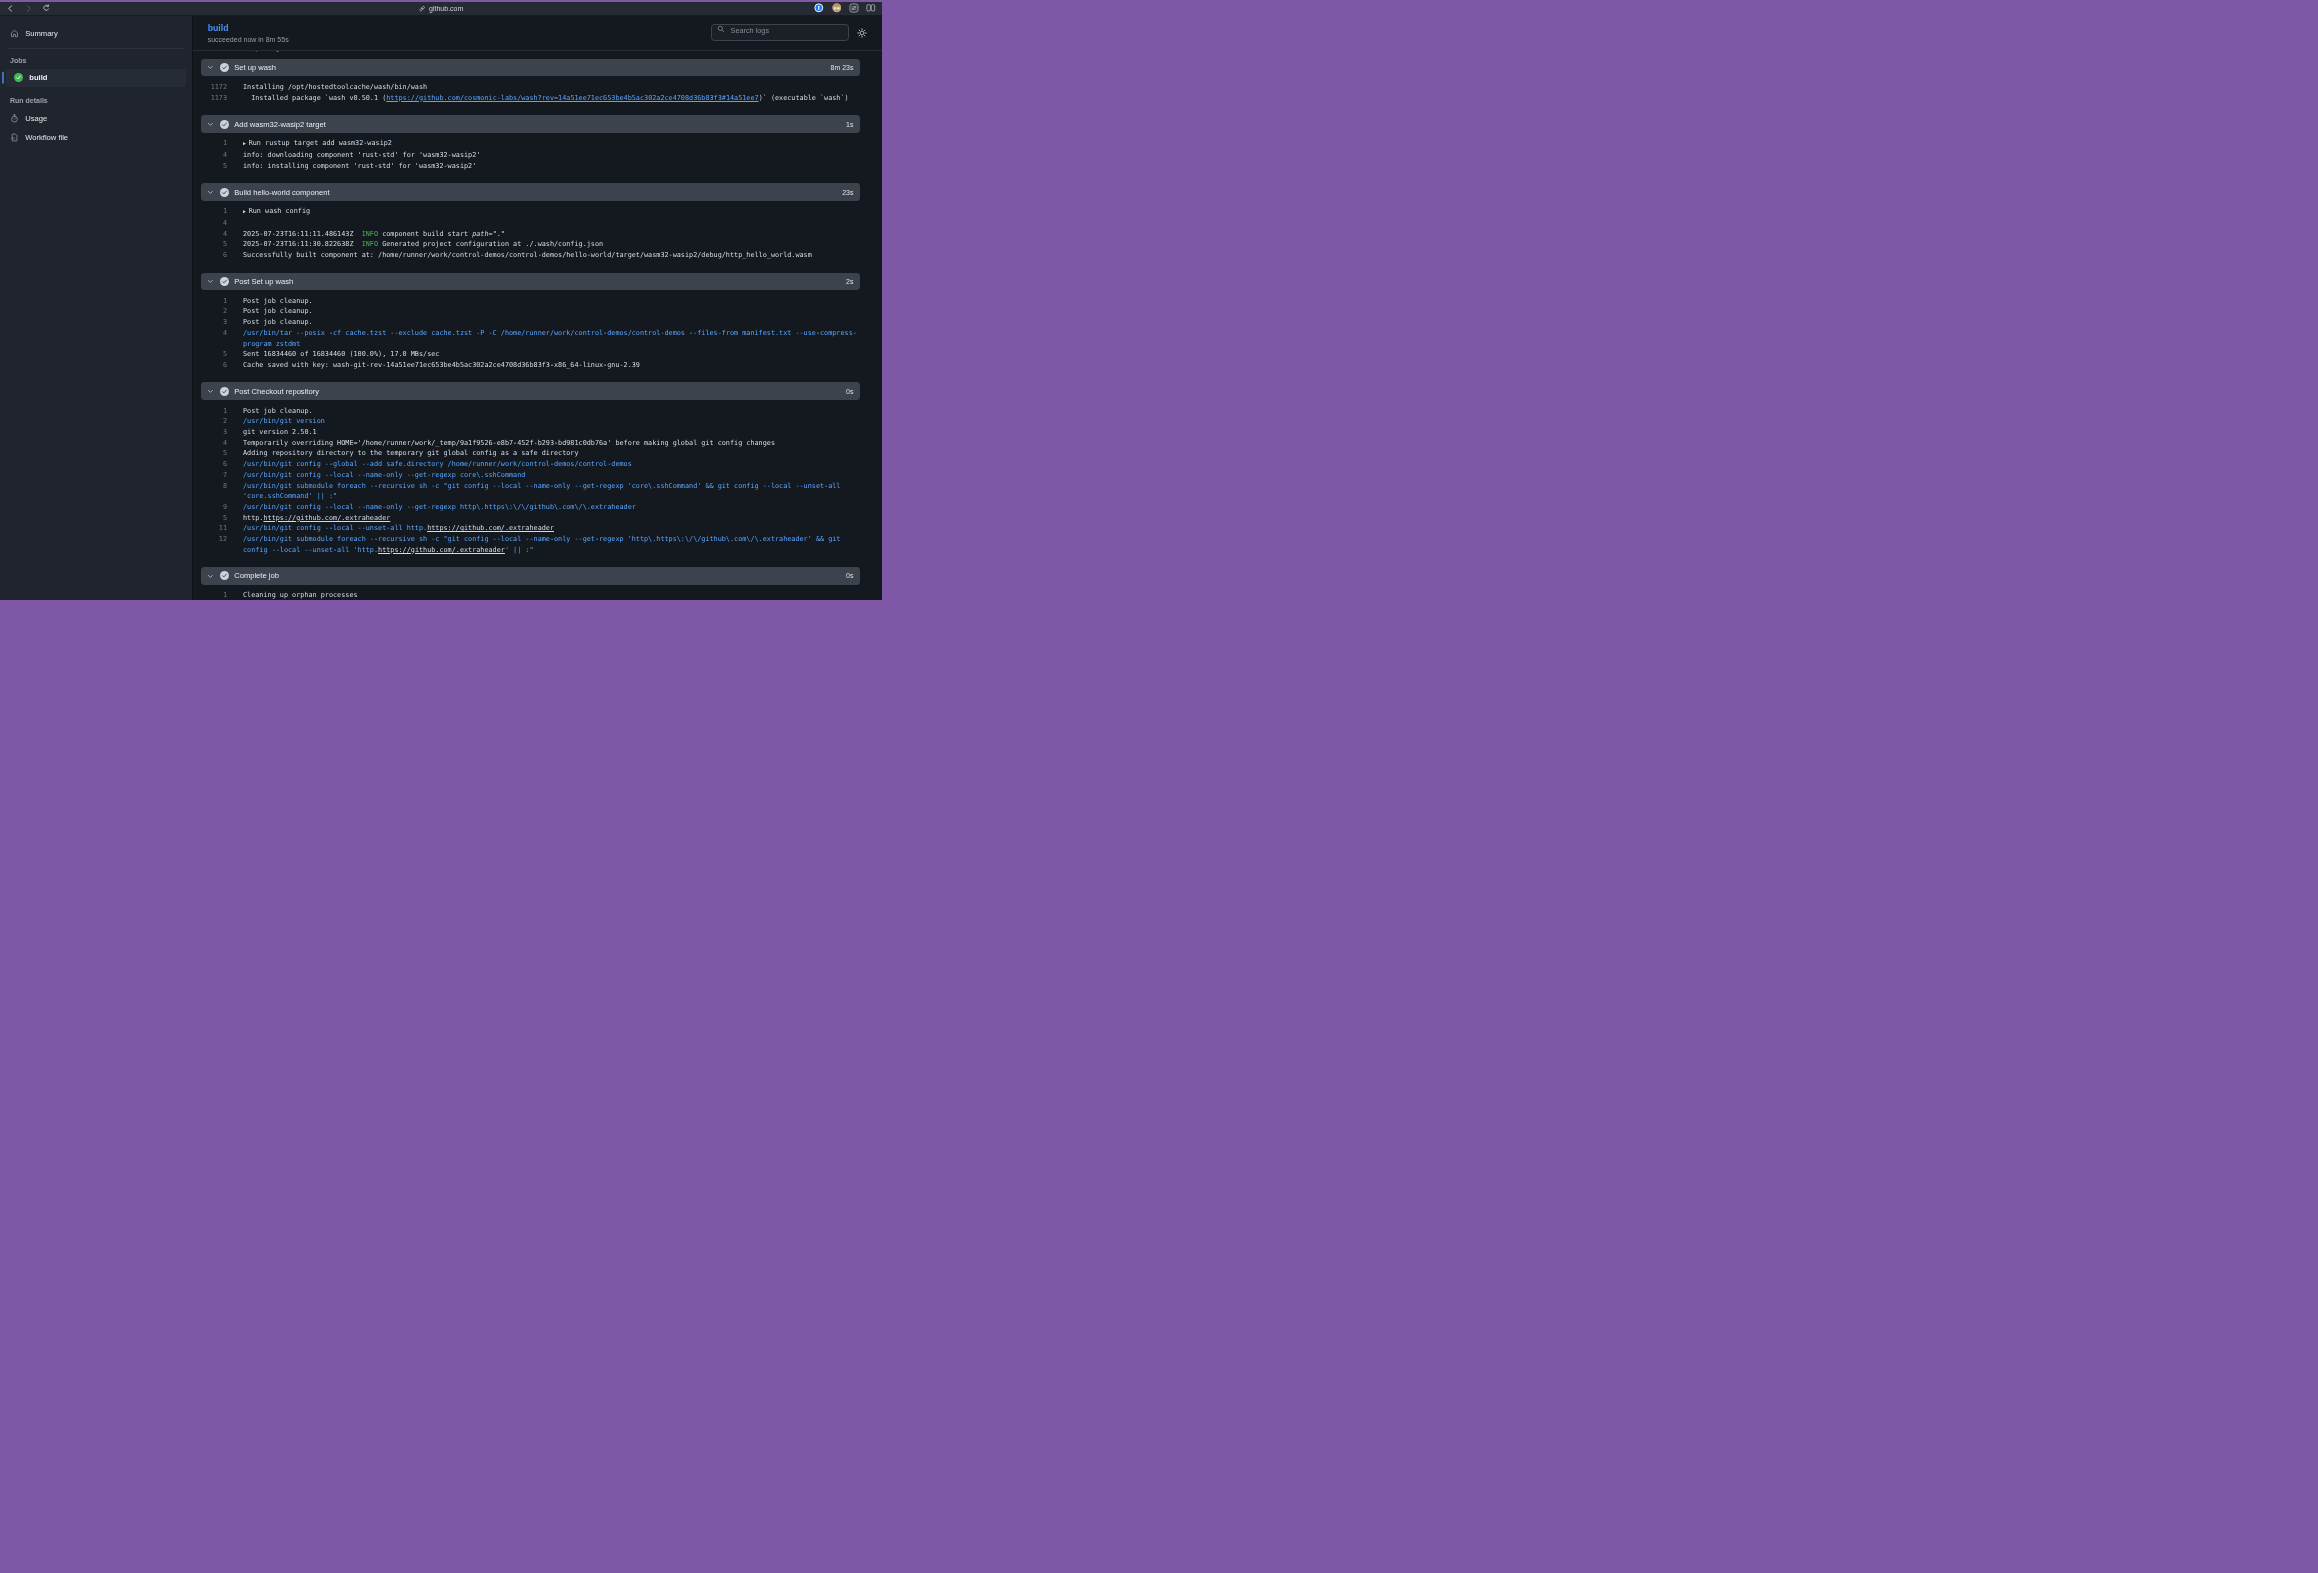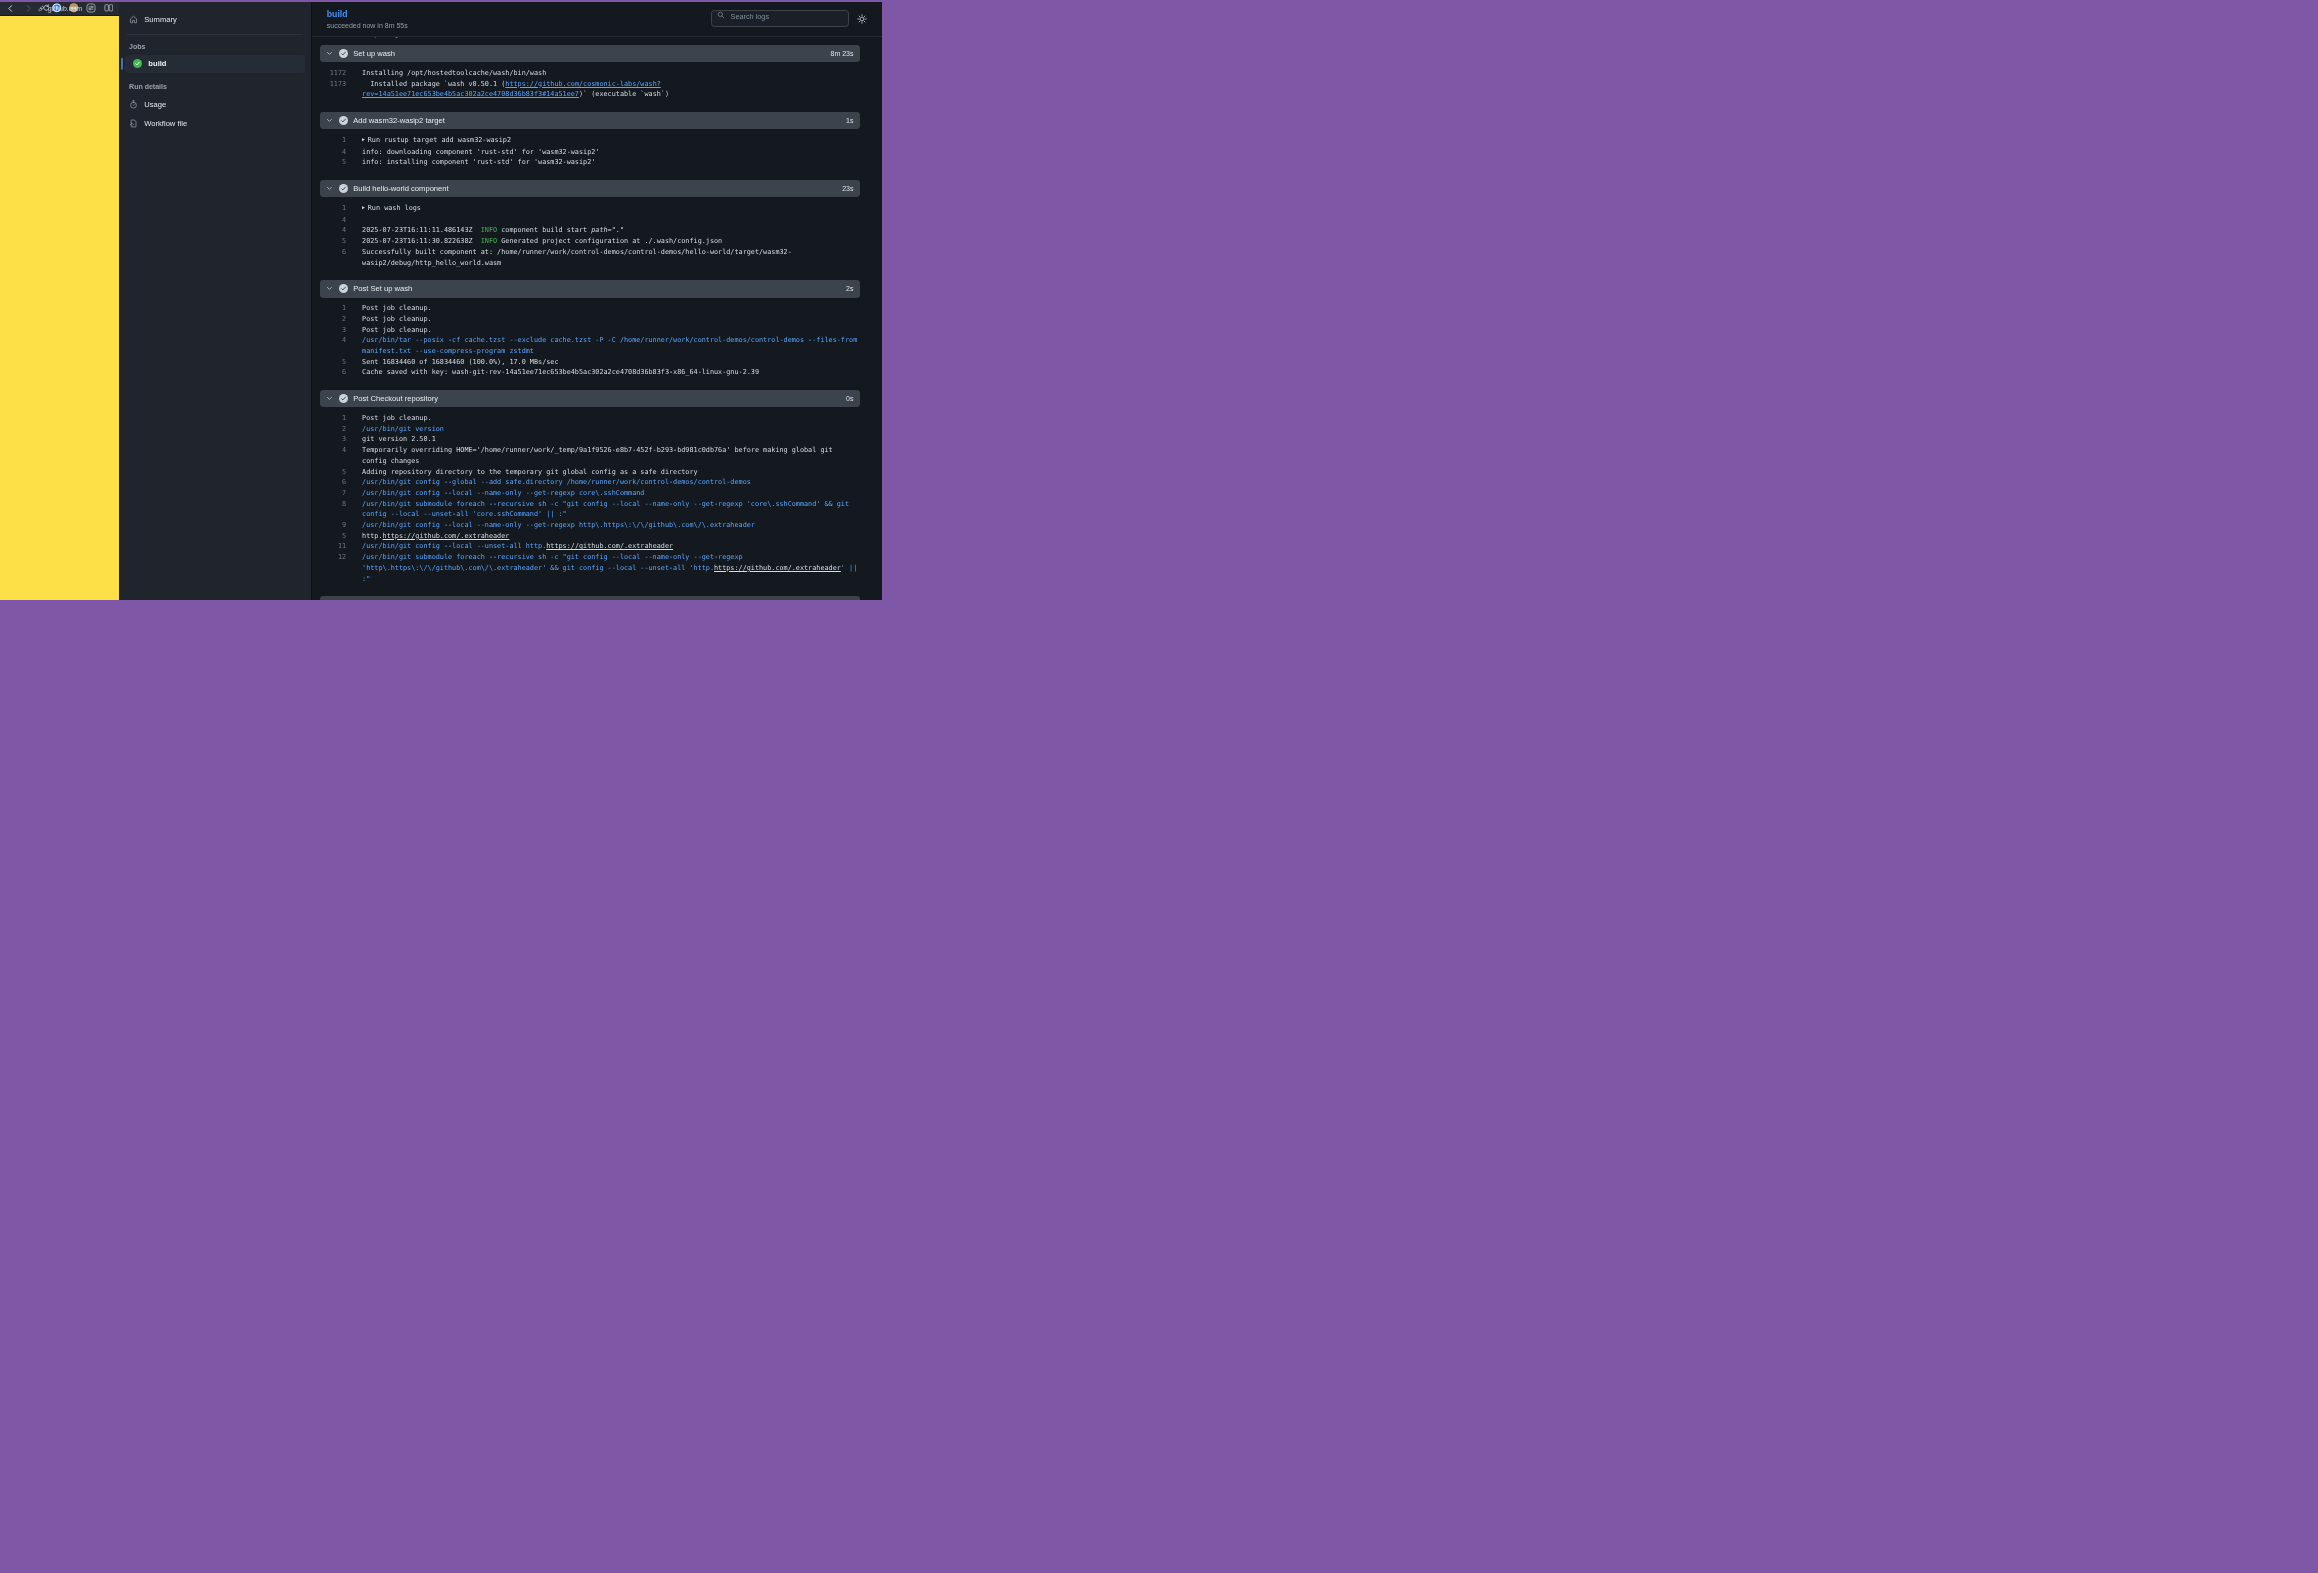--- a/index.html
+++ b/index.html
@@ -3,21 +3,21 @@
 <meta charset="utf-8">
 <style>
   * { box-sizing: border-box; }
   html,body { margin:0; padding:0; }
   body {
     width:884px; height:600px; position:relative; overflow:hidden;
     background:#7e57a6;
     font-family:"Liberation Sans", sans-serif;
   }
   .window { position:absolute; left:0; top:1.7px; right:2.3px; bottom:0;
-    background:#fde047; display:flex; flex-direction:row; }
+    background:#fde047; display:flex; flex-direction:column; }
 
   
   .toolbar { height:14px; background:#262b33; border-bottom:0.6px solid #171b21;
     display:flex; align-items:center; padding:0 5.6px; position:relative; flex:none; }
   .nav-group { display:flex; align-items:center; gap:8px; }
   .tb-btn { width:10px; height:10px; display:flex; align-items:center; justify-content:center; cursor:pointer; }
   .urlbox { position:absolute; left:50%; top:0; height:100%; transform:translateX(-50%);
     display:flex; align-items:center; gap:3.4px; color:#ccd3da; font-size:7px; cursor:text; }
   .tb-right { margin-left:auto; display:flex; align-items:center; gap:7.3px; }
 
@@ -281,21 +281,21 @@
                 <svg width="9" height="9" viewBox="0 0 16 16">
                   <circle cx="8" cy="8" r="8" fill="#ccd3da"></circle>
                   <path d="M4.6 8.4l2.2 2.2 4.6-5.1" stroke="#3d434d" stroke-width="1.7" fill="none" stroke-linecap="round" stroke-linejoin="round"></path>
                 </svg>
                 <span class="sec-title">Build hello-world component</span>
                 <span class="sec-duration">23s</span>
               </div>
               <div class="sec-lines">
                 <div class="log-row">
                   <span class="log-num">1</span>
-                  <div class="log-text"><span class="seg-tri">▶</span><span>Run wash logs</span></div>
+                  <div class="log-text"><span class="seg-tri">▶</span><span>Run wash config</span></div>
                 </div>
                 <div class="log-row">
                   <span class="log-num">4</span>
                   <div class="log-text"><span></span></div>
                 </div>
                 <div class="log-row">
                   <span class="log-num">4</span>
                   <div class="log-text"><span>2025-07-23T16:11:11.486143Z  </span><span class="seg-info">INFO</span><span> component build start </span><span class="seg-em">path=</span><span>"."</span></div>
                 </div>
                 <div class="log-row">

